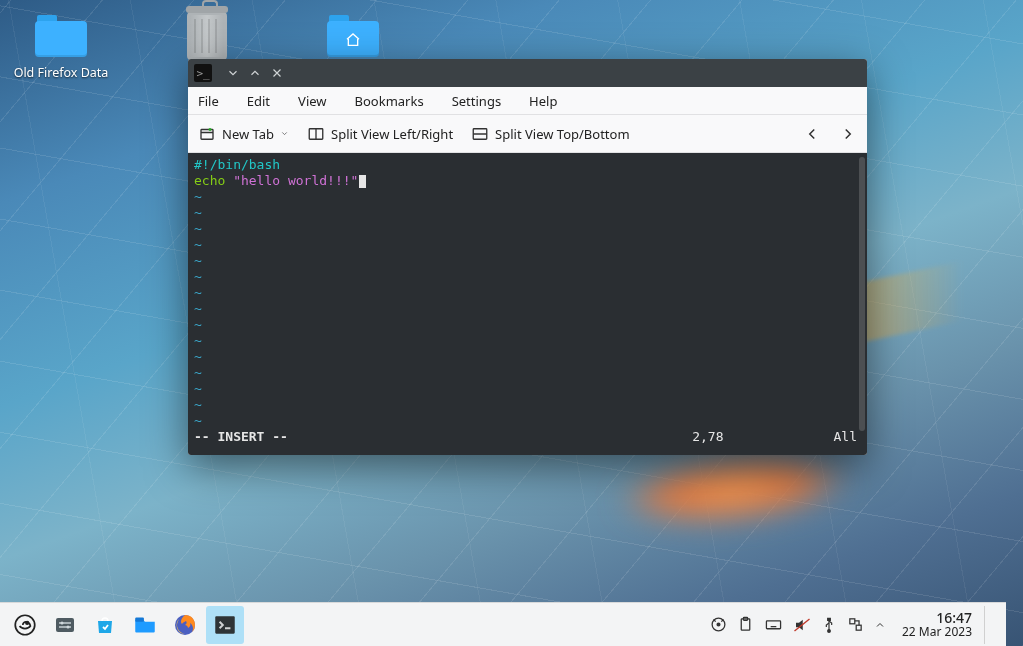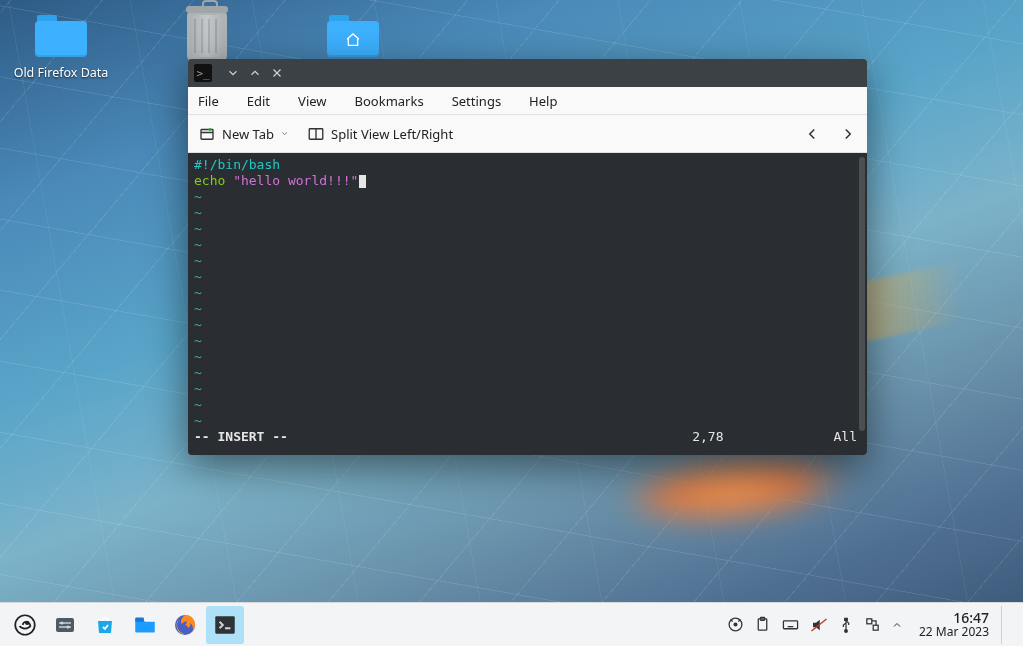--- a/index.html
+++ b/index.html
@@ -76,21 +76,21 @@
   .str { color:#d072d6; }
   .tilde { color:#3aa4c7; }
   .cursor-block { display:inline-block; width:7px; height:13px; background:#e6e6e6; vertical-align:text-bottom; margin-left:1px; }
   .term-scroll { position:absolute; right:2px; top:4px; bottom:24px; width:6px; background:rgba(255,255,255,0.16); border-radius:3px; }
   .statusline { position:absolute; left:6px; right:10px; bottom:10px; display:flex; color:#e6e6e6; font-weight:bold; }
   .statusline .pos { margin-left:auto; padding-right:110px; font-weight:normal; }
   .statusline .all { font-weight:normal; }
 
   
   .taskbar {
-    position:absolute; left:0; right:0; bottom:0; height:44px; background:#f3f4f5; border-top:1px solid #d8d9da;
+    position:absolute; left:0; right:17px; bottom:0; height:44px; background:#f3f4f5; border-top:1px solid #d8d9da;
     display:flex; align-items:center; padding:0 6px; gap:2px;
   }
   .taskbar .tbutton { width:38px; height:38px; display:flex; align-items:center; justify-content:center; cursor:pointer; border-radius:3px; }
   .taskbar .tbutton.active { background:#aee0f7; }
   .taskbar .flex { flex:1; }
   .tray { display:flex; align-items:center; gap:10px; padding:0 6px; color:#333; }
   .tray svg { cursor:pointer; }
   .clock { text-align:right; font-size:12px; color:#222; padding:0 8px; line-height:14px; cursor:pointer; }
   .clock .t { font-size:14px; font-weight:500; }
   .watermark { position:absolute; right:6px; bottom:46px; color:rgba(255,255,255,0.25); font-size:13px; letter-spacing:1px; pointer-events:none; }
@@ -171,20 +171,27 @@
           <path d="M6 9l6 6 6-6"></path>
         </svg>
     </div>
     <div class="tbtn">
       <svg width="18" height="18" viewBox="0 0 24 24" fill="none" stroke="#333" stroke-width="1.8">
           <rect x="3" y="5" width="18" height="14" rx="1"></rect>
           <path d="M12 5v14"></path>
         </svg>
       <span>Split View Left/Right</span>
     </div>
+    <div class="tbtn">
+      <svg width="18" height="18" viewBox="0 0 24 24" fill="none" stroke="#333" stroke-width="1.8">
+          <rect x="3" y="5" width="18" height="14" rx="1"></rect>
+          <path d="M3 12h18"></path>
+        </svg>
+      <span>Split View Top/Bottom</span>
+    </div>
     <div class="spacer"></div>
     <svg width="18" height="18" viewBox="0 0 24 24" fill="none" stroke="#333" stroke-width="2">
         <path d="M15 6l-6 6 6 6"></path>
       </svg>
     <svg width="18" height="18" viewBox="0 0 24 24" fill="none" stroke="#333" stroke-width="2">
         <path d="M9 6l6 6-6 6"></path>
       </svg>
   </div>
 
   <div class="terminal">

